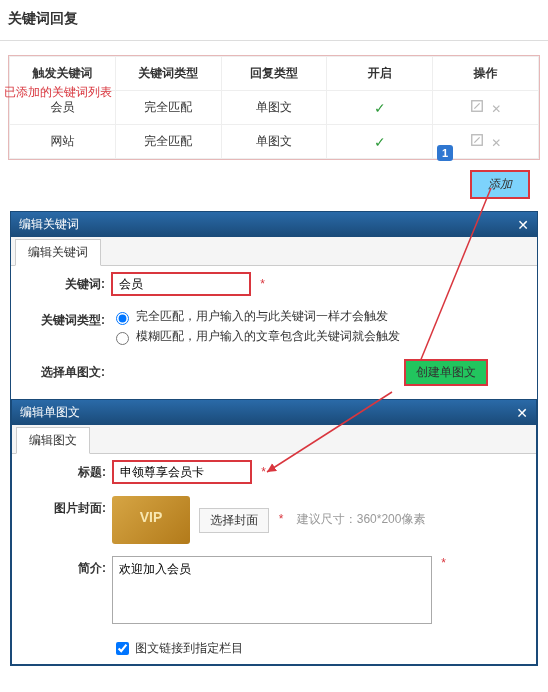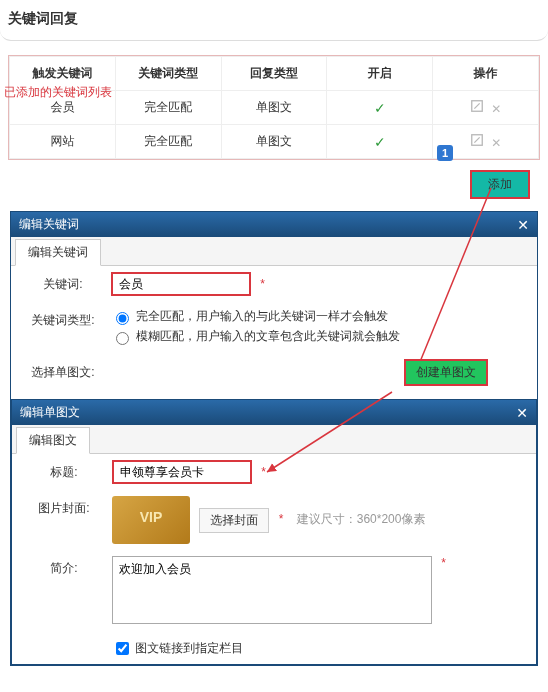--- a/index.html
+++ b/index.html
@@ -9,21 +9,20 @@
     font-size: 12px;
     color: #333;
     background: #fff;
     width: 548px;
   }
   .page-title {
     font-size: 14px;
     font-weight: bold;
     padding: 10px 8px 12px 8px;
     border-bottom: 1px solid #ddd;
-    border-radius: 11px;
   }
   .table-wrap {
     margin: 14px 8px 0 8px;
     border: 1px solid #e6b8b8;
     position: relative;
   }
   .tbl {
     width: 100%;
     border-collapse: collapse;
     table-layout: fixed;
@@ -45,23 +44,24 @@
   .op-icon { color: #b8b8b8; display: inline-block; margin: 0 2px; cursor: pointer; }
   .add-wrap {
     text-align: right;
     margin: 10px 18px 0 0;
     position: relative;
   }
   .add-btn {
     display: inline-block;
     border: 2px solid #d9363e;
     padding: 4px 16px;
-    background: #14b8a6;
+    background: #7dd3fc;
     cursor: pointer;
     position: relative;
+    font-style: italic;
   }
   .badge {
     position: absolute;
     width: 16px; height: 16px;
     border-radius: 3px;
     background: #2f77d1;
     color: #fff;
     line-height: 16px;
     text-align: center;
     font-size: 11px;
@@ -97,23 +97,24 @@
     padding: 4px 12px;
     margin-bottom: -1px;
   }
   .form-row {
     display: flex;
     align-items: flex-start;
     padding: 6px 10px;
   }
   .form-label {
     width: 90px;
-    text-align: center;
+    text-align: right;
     padding-right: 6px;
     padding-top: 4px;
+    font-weight: bold;
   }
   .form-cell { flex: 1; }
   .txt {
     border: 1px solid #aaa;
     padding: 3px 6px;
     font-size: 12px;
     width: 140px;
     background: #fff;
   }
   .red-box { border: 2px solid #d9363e !important; }

